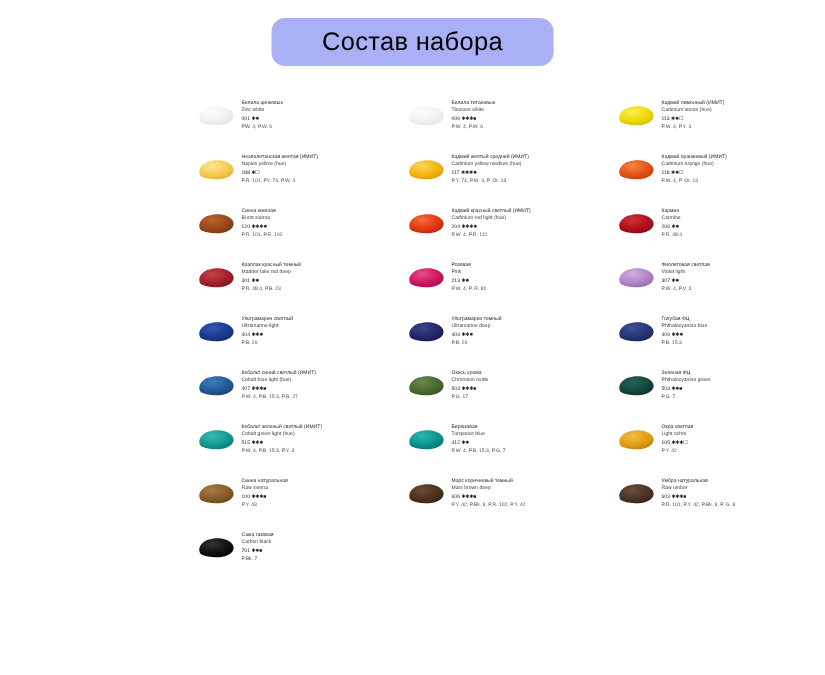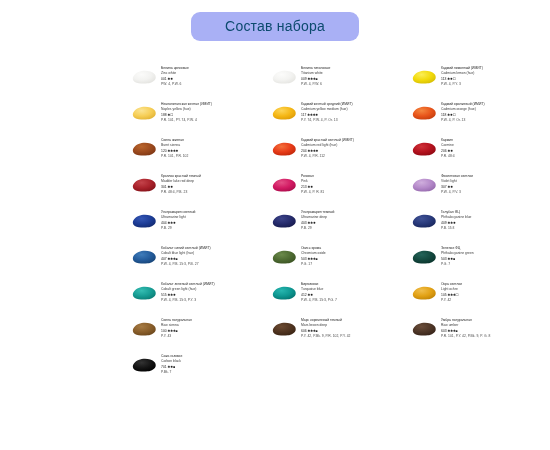--- a/index.html
+++ b/index.html
@@ -16,24 +16,24 @@
     background:#ffffff;
   }
   
   .header-wrap{
     position:absolute;
     top:12px;left:0;right:0;
     display:flex;justify-content:center;
   }
   .header-pill{
     background:#A9B0F5;
-    color:#0c4a6e;
+    color:#000000;
     border-radius:9px;
     padding:7px 34px 8px 34px;
-    font-size:14px;
+    font-size:17px;
     letter-spacing:.2px;
     line-height:1;
     white-space:nowrap;
   }
   
   .grid{
     position:absolute;
     top:64px;left:130px;
     width:420px;
   }

